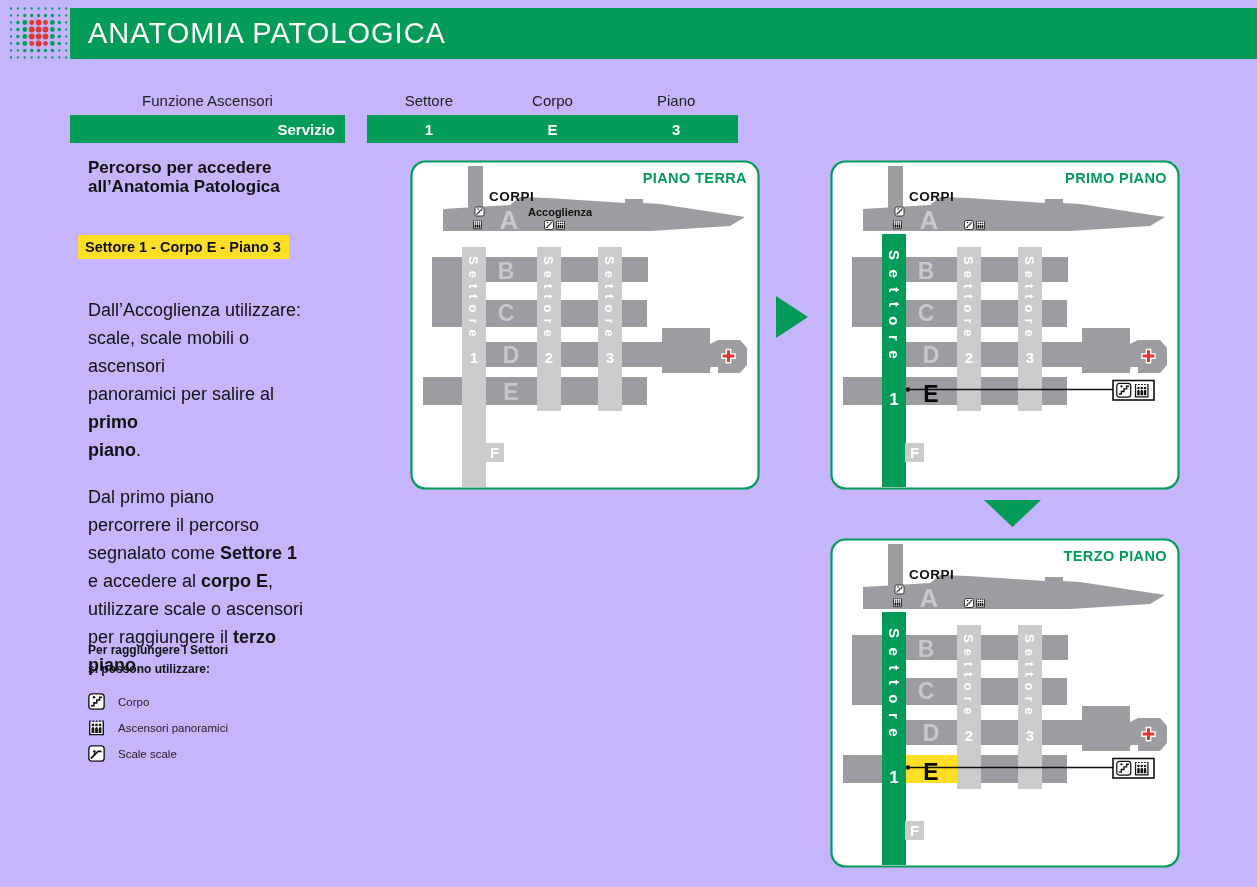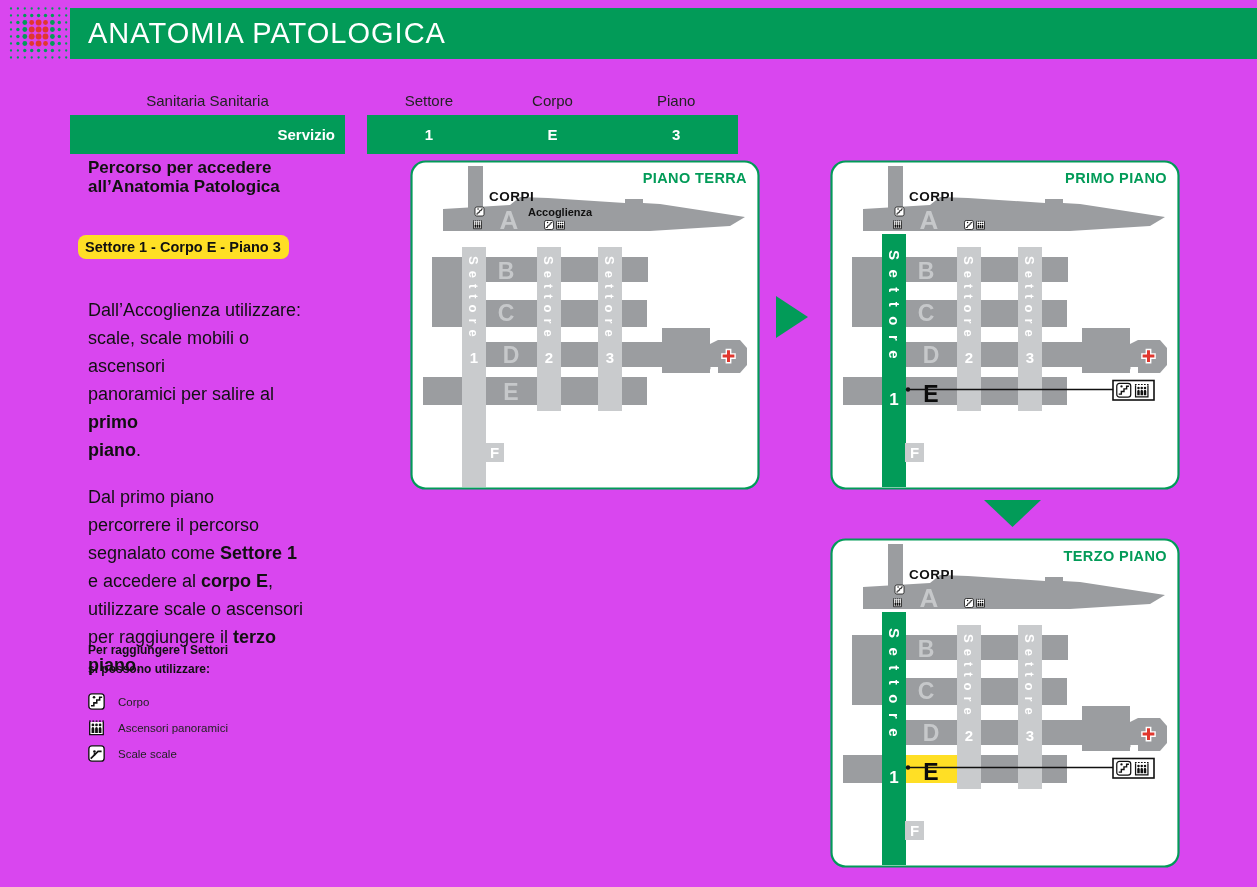--- a/index.html
+++ b/index.html
@@ -1,25 +1,25 @@
 <!DOCTYPE html>
 <html><head>
 <meta charset="utf-8">
 <style>
   html,body{margin:0;padding:0;background:#fff;}
-  .page{position:relative;width:1257px;height:887px;background:#d946ef;overflow:hidden;
+  .page{position:relative;width:1257px;height:887px;background:#c4b5fd;overflow:hidden;
         font-family:"Liberation Sans",sans-serif;color:#111;}
   .abs{position:absolute;}
   
   .header-bar{left:70px;top:8px;right:0;height:51px;display:flex;align-items:center;}
   .header-bar h1{margin:0 0 0 18px;font-size:29px;font-weight:400;letter-spacing:1px;color:#fff;}
   .logo{left:4px;top:2px;width:64px;height:62px;}
   
   .tbl-head{top:90px;height:20px;font-size:15px;color:#222;display:flex;align-items:center;justify-content:center;}
-  .tbl-bar{top:115px;height:39px;color:#fff;font-weight:700;font-size:15px;display:flex;align-items:center;}
+  .tbl-bar{top:115px;height:28px;color:#fff;font-weight:700;font-size:15px;display:flex;align-items:center;}
   .fn-bar{justify-content:flex-end;padding-right:10px;box-sizing:border-box;}
   .scp-bar{padding:0;}
   .scp-bar span{flex:1;text-align:center;}
   .scp-head{display:flex;}
   .scp-head span{flex:1;text-align:center;}
   
   .intro{left:88px;top:158px;font-weight:700;font-size:17px;line-height:19px;white-space:pre-line;}
   .hl{left:78px;top:235px;font-weight:700;font-size:14.5px;padding:4px 8px 4px 7px;}
   .paras{left:88px;top:296px;width:240px;font-size:18px;line-height:28px;}
   .paras p{margin:0 0 19px 0;white-space:pre-line;}
@@ -107,38 +107,38 @@
       <circle cx="34.6" cy="55.5" r="1.15" fill="#029b58"></circle>
       <circle cx="41.5" cy="55.5" r="1.15" fill="#029b58"></circle>
       <circle cx="48.400000000000006" cy="55.5" r="1.15" fill="#029b58"></circle>
       <circle cx="55.300000000000004" cy="55.5" r="1.15" fill="#029b58"></circle>
       <circle cx="62.2" cy="55.5" r="1.15" fill="#029b58"></circle>
     </svg>
   <div class="abs header-bar" id="header-bar" style="background: rgb(2, 155, 88);">
     <h1>ANATOMIA PATOLOGICA</h1>
   </div>
 
-  <div class="abs tbl-head" style="left:70px;width:275px;">Sanitaria Sanitaria</div>
+  <div class="abs tbl-head" style="left:70px;width:275px;">Funzione Ascensori</div>
   <div class="abs tbl-head scp-head" style="left:367px;width:371px;">
     <span>Settore</span>
     <span>Corpo</span>
     <span>Piano</span>
   </div>
   <div class="abs tbl-bar fn-bar" style="left: 70px; width: 275px; background: rgb(2, 155, 88);" id="fn-bar">
     <span>Servizio</span>
   </div>
   <div class="abs tbl-bar scp-bar" style="left: 367px; width: 371px; background: rgb(2, 155, 88);" id="scp-bar">
     <span>1</span>
     <span>E</span>
     <span>3</span>
   </div>
 
   <div class="abs intro"><span>Percorso per accedere</span><br><span>all’Anatomia Patologica</span></div>
 
-  <div class="abs hl" id="hl" style="background: rgb(255, 223, 37); border-radius: 8px;">Settore 1 - Corpo E - Piano 3</div>
+  <div class="abs hl" id="hl" style="background: rgb(255, 223, 37);">Settore 1 - Corpo E - Piano 3</div>
 
   <div class="abs paras" id="paras">
       <p><span>Dall’Accoglienza utilizzare:
 scale, scale mobili o ascensori
 panoramici per salire al </span><b>primo
 piano</b><span>.</span></p>
       <p><span>Dal primo piano
 percorrere il percorso
 segnalato come </span><b>Settore 1</b><span>
 e accedere al </span><b>corpo E</b><span>,

